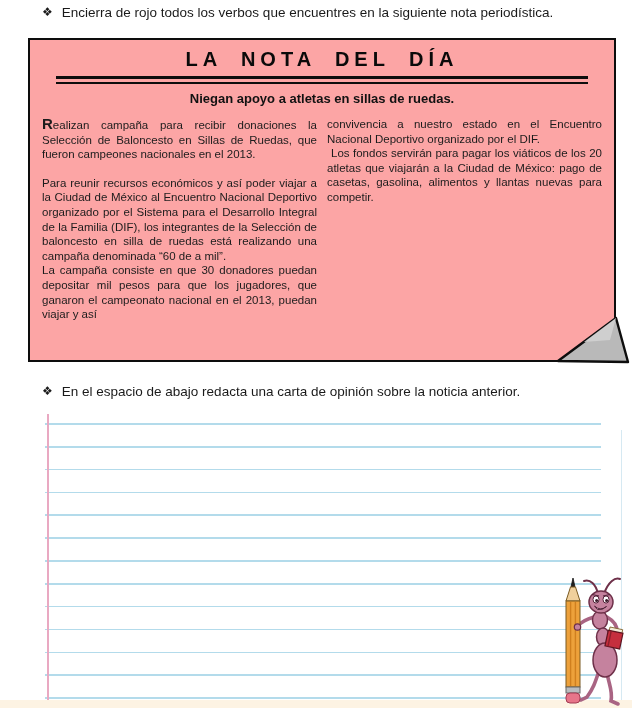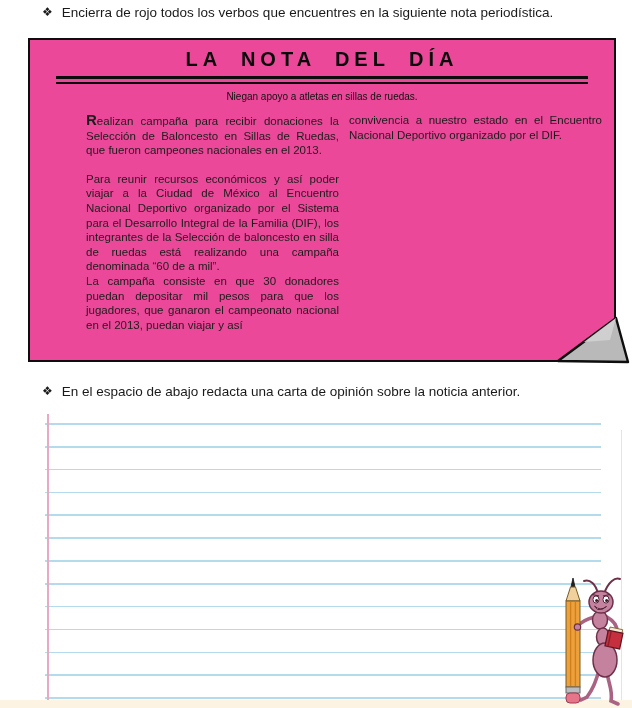--- a/index.html
+++ b/index.html
@@ -10,29 +10,29 @@
   
   .instruction{position:absolute;left:42px;display:flex;gap:9px;align-items:flex-start;
     font-size:13.5px;line-height:17px;color:#1a1a1a;width:560px;}
   .instruction .bullet{font-size:12px;line-height:17px;}
   #instruction-1{top:4px;}
   #instruction-2{top:383px;}
 
   
   .note-box{
     position:absolute;left:28px;top:38px;width:584px;height:320px;
-    background:#ec4899;border:2.5px solid #0d0d0d;
+    background:#fca5a5;border:2.5px solid #0d0d0d;
     clip-path:polygon(0 0,100% 0,100% 86%,90% 100%,0 100%);
   }
   .masthead{margin-top:8px;text-align:center;font-weight:bold;font-size:20px;
     letter-spacing:5px;word-spacing:9px;color:#0a0a0a;}
   .double-rule{margin:5px 26px 0 26px;height:3px;
     border-top:3.5px solid #0d0d0d;border-bottom:2px solid #0d0d0d;}
-  .headline{margin-top:7px;text-align:center;font-weight:normal;font-size:10px;}
-  .columns{display:flex;gap:10px;padding:0 12px;margin-top:11px;margin-left:44px;}
+  .headline{margin-top:7px;text-align:center;font-weight:bold;font-size:13px;}
+  .columns{display:flex;gap:10px;padding:0 12px;margin-top:11px;}
   .col{flex:1;font-size:11.5px;line-height:14.6px;text-align:justify;color:#1c1c1c;}
   .col p{margin:0;}
   .col p.gap-after{margin-bottom:14px;}
   .col p.indent{text-indent:4px;}
   .dropcap{font-weight:bold;font-size:15px;}
 
   
   #fold-corner{position:absolute;left:540px;top:300px;width:92px;height:72px;z-index:4;}
 
   
@@ -58,20 +58,21 @@
   <div class="double-rule"></div>
   <div class="headline">Niegan apoyo a atletas en sillas de ruedas.</div>
   <div class="columns">
     <div class="col">
       <p class="gap-after"><span class="dropcap">R</span><span>ealizan campaña para recibir donaciones la Selección de Baloncesto en Sillas de Ruedas, que fueron campeones nacionales en el 2013.</span></p>
       <p>Para reunir recursos económicos y así poder viajar a la Ciudad de México al Encuentro Nacional Deportivo organizado por el Sistema para el Desarrollo Integral de la Familia (DIF), los integrantes de la Selección de baloncesto en silla de ruedas está realizando una campaña denominada “60 de a mil”.</p>
       <p>La campaña consiste en que 30 donadores puedan depositar mil pesos para que los jugadores, que ganaron el campeonato nacional en el 2013, puedan viajar y así</p>
     </div>
     <div class="col">
       <p>convivencia a nuestro estado en el Encuentro Nacional Deportivo organizado por el DIF.</p>
+      <p class="indent">Los fondos servirán para pagar los viáticos de los 20 atletas que viajarán a la Ciudad de México: pago de casetas, gasolina, alimentos y llantas nuevas para competir.</p>
     </div>
   </div>
 </div>
 
 <svg id="fold-corner" viewBox="0 0 92 72" xmlns="http://www.w3.org/2000/svg">
   <polygon points="76,18 18,61 88,62" fill="#b9b9b9" stroke="#0d0d0d" stroke-width="2.4" stroke-linejoin="round"></polygon>
   <polygon points="76,18 44,42 70,40" fill="#cfcfcf" stroke="none"></polygon>
 </svg>
 
 <div class="instruction" id="instruction-2">

